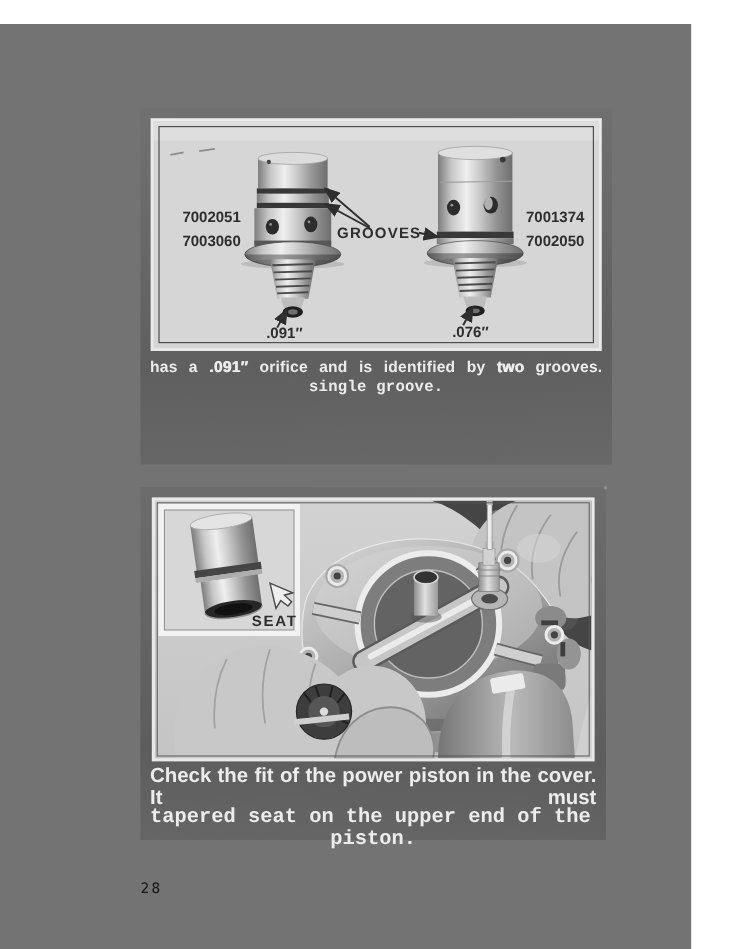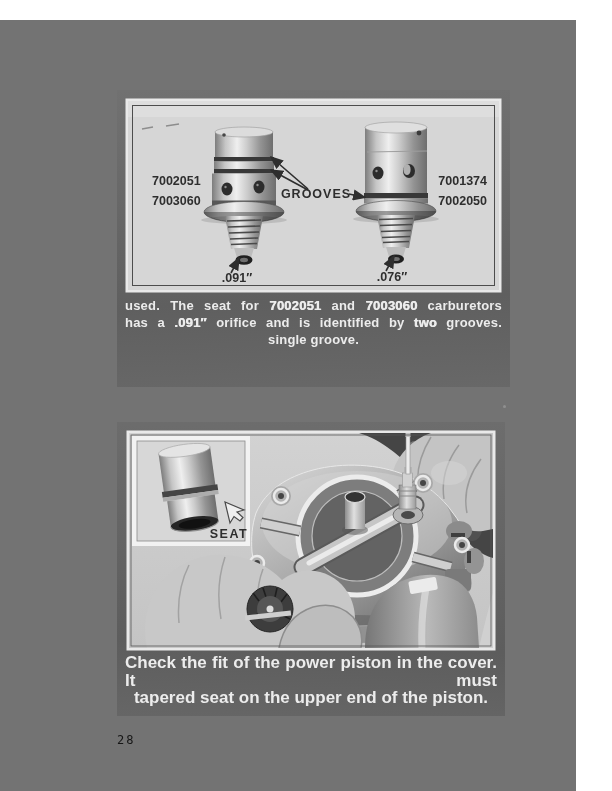--- a/index.html
+++ b/index.html
@@ -3,33 +3,33 @@
 <meta charset="utf-8">
 <style>
   * { margin:0; padding:0; box-sizing:border-box; }
   html,body { background:#ffffff; }
   .page { position:relative; width:576px; height:791px; background:#737373;
           font-family:"Liberation Sans", sans-serif; overflow:hidden;margin-top:20px; }
 
   .panel { position:absolute; }
   .panel-top { left:117px; top:70px; width:393px; height:297px;
                background:linear-gradient(178deg,#717171,#5f5f5f 70%,#686868); }
-  .panel-bottom { left:117px; top:402px; width:388px; height:294px;
+  .panel-bottom { left:117px; top:386px; width:388px; height:294px;
                background:linear-gradient(182deg,#6d6d6d,#5d5d5d 75%,#666666); }
 
   .photo { position:absolute; background:#d6d6d6; box-shadow:0 0 0 2.5px #e9e9e9; overflow:hidden; }
   .photo-top { left:11px; top:11px; width:371px; height:189px; }
   .photo-bottom { left:12px; top:11px; width:364px; height:215px; }
   .photo svg { display:block; width:100%; height:100%; }
 
   .caption { position:absolute; left:8px; right:8px; color:#ececec; font-weight:bold; }
   .caption-top { top:207px; font-size:13px; line-height:17px; letter-spacing:0.2px; }
   .caption-bottom { top:232px; font-size:17px; line-height:17.5px; }
   .just   { text-align:justify; text-align-last:justify; }
-  .center { text-align:center;  text-align-last:center; }
+  .center {  text-align-last:center;font-family:Liberation Mono, monospace; }
   .xb  { text-shadow:0.5px 0 currentColor; }
   .xbi { text-shadow:0.5px 0 currentColor; }
 
   .pageno { position:absolute; left:117px; top:713px; color:#161616;
             font-family:"DejaVu Sans Mono", monospace; font-size:12px; letter-spacing:2px; }
   .speck { position:absolute; left:503px; top:385px; width:3px; height:3px;
            border-radius:50%; background:#8f8f8f; }
 
   svg text { font-family:"Liberation Sans", sans-serif; font-weight:bold; fill:#2e2e2e; }
 </style>
@@ -115,21 +115,20 @@
         <text x="24" y="104" font-size="12.5">7003060</text>
         <text x="188" y="97" font-size="12.5" text-anchor="middle" letter-spacing="1">GROOVES</text>
         <text x="359" y="84" font-size="12.5" text-anchor="end">7001374</text>
         <text x="359" y="104" font-size="12.5" text-anchor="end">7002050</text>
         <text x="109" y="181" font-size="12.5" text-anchor="middle">.091″</text>
         <text x="264" y="180" font-size="12.5" text-anchor="middle">.076″</text>
       </svg>
     </div>
 
     <figcaption class="caption caption-top">
-      <div class="just"><span>used.</span> <span>The seat for</span> <span class="xb">7002051</span> <span>and</span> <span class="xb">7003060</span> <span>carburetors</span></div>
       <div class="just"><span>has a</span> <span class="xb">.091″</span> <span>orifice and is identified by</span> <span class="xbi">two</span> <span>grooves.</span></div>
       <div class="center">single groove.</div>
     </figcaption>
   </figure>
 
   <figure class="panel panel-bottom">
     <div class="photo photo-bottom">
       <svg viewBox="0 0 364 215">
         <defs>
           <linearGradient id="castG" x1="0" y1="0" x2="0.8" y2="1">

